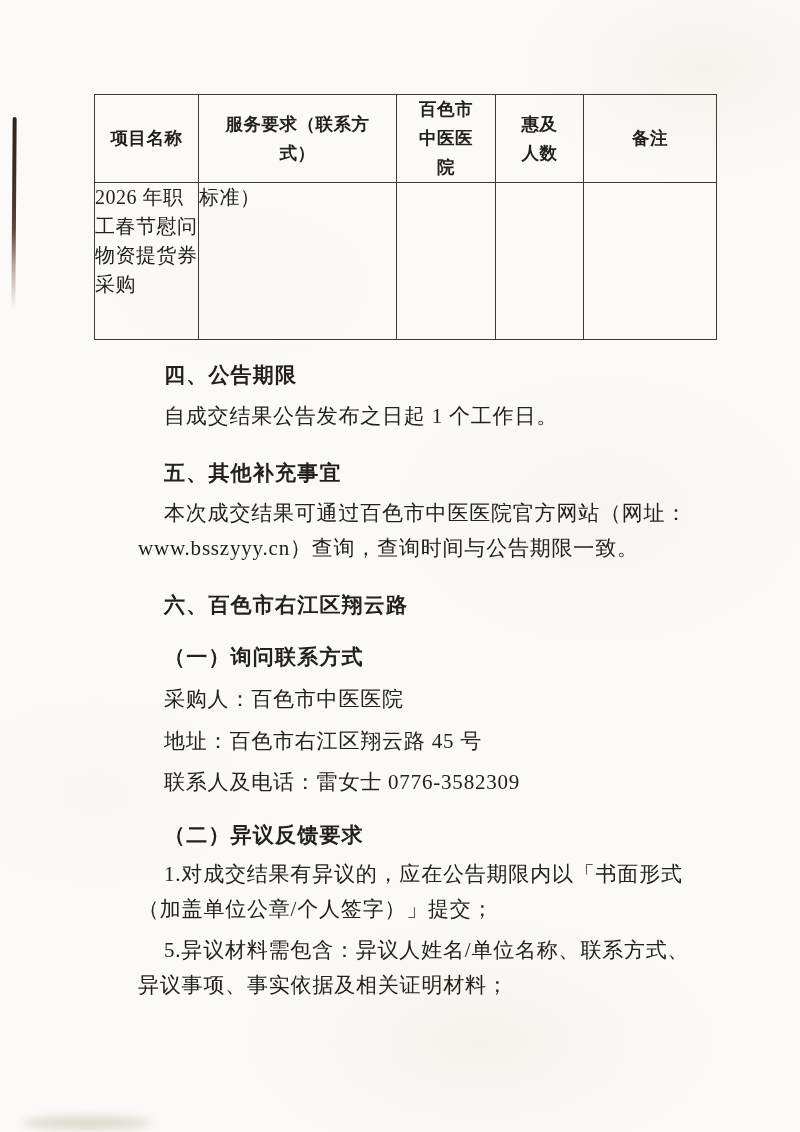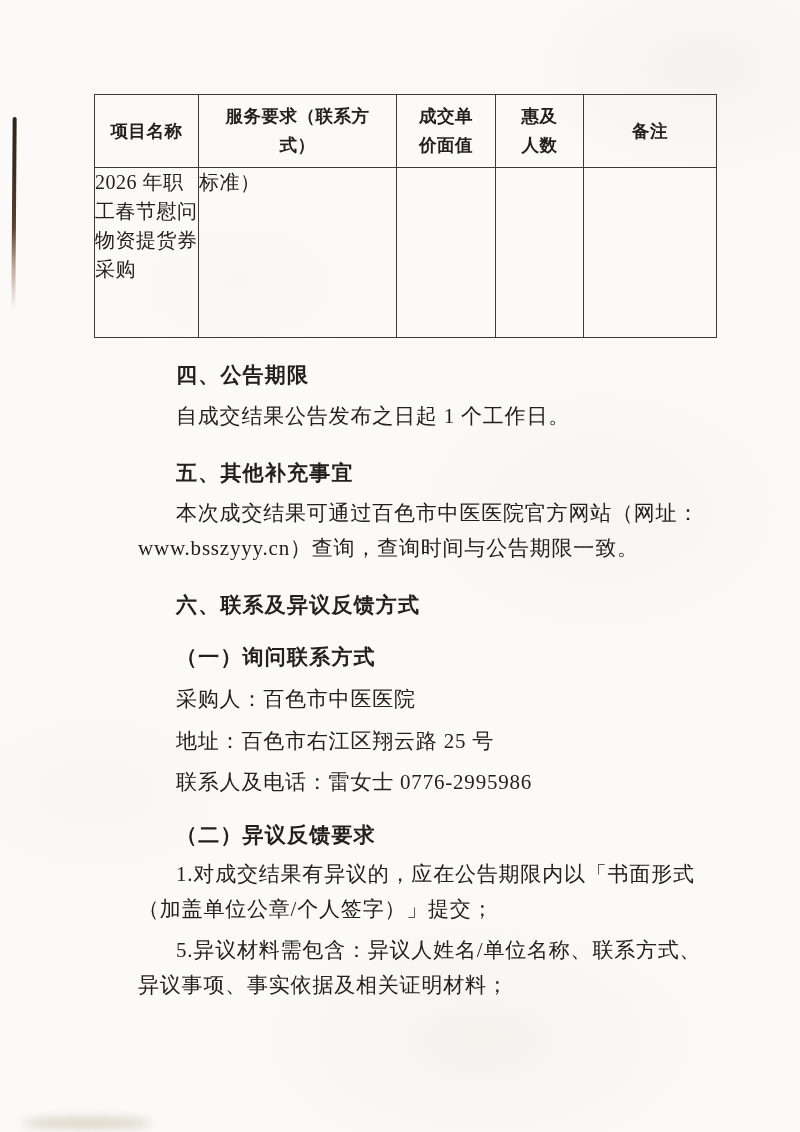--- a/index.html
+++ b/index.html
@@ -86,42 +86,42 @@
     white-space: nowrap;
     font-size: 21px;
     line-height: 26px;
     letter-spacing: 0.8px;
   }
   .tline.heading {
     font-family: "Liberation Sans", "DejaVu Sans", sans-serif;
     font-weight: 700;
     letter-spacing: 1.2px;
   }
-  .x-indent { left: 176px; }
+  .x-indent { left: 164px; }
   .x-margin { left: 138px; }
 </style>
 </head>
 <body>
 
 <div class="edge-line"></div>
 <div class="smudge-bottom"></div>
 
 <table class="award">
   <colgroup>
     <col style="width:104px">
     <col style="width:198px">
     <col style="width:99px">
     <col style="width:88px">
     <col style="width:133px">
   </colgroup>
   <thead>
     <tr class="hdr">
       <th><span class="hw">项目名称</span></th>
       <th><span class="hw hw-service">服务要求（联系方式）</span></th>
-      <th><span class="hw hw-price">成交单价面值</span></th>
+      <th><span class="hw hw-price">百色市中医医院</span></th>
       <th><span class="hw hw-bene">惠及人数</span></th>
       <th><span class="hw">备注</span></th>
     </tr>
   </thead>
   <tbody>
     <tr class="row">
       <td class="c-project">2026 年职工春节慰问物资提货券采购</td>
       <td class="c-service">标准）</td>
       <td></td>
       <td></td>
@@ -130,24 +130,24 @@
   </tbody>
 </table>
 
 <div class="tline heading x-indent" style="top:362px">四、公告期限</div>
 <div class="tline x-indent" style="top:403px">自成交结果公告发布之日起 1 个工作日。</div>
 
 <div class="tline heading x-indent" style="top:460px">五、其他补充事宜</div>
 <div class="tline x-indent" style="top:500px">本次成交结果可通过百色市中医医院官方网站（网址：</div>
 <div class="tline x-margin" style="top:535px">www.bsszyyy.cn）查询，查询时间与公告期限一致。</div>
 
-<div class="tline heading x-indent" style="top:592px">六、联系及异议反馈方式</div>
+<div class="tline heading x-indent" style="top:592px">六、百色市右江区翔云路</div>
 
 <div class="tline heading x-indent" style="top:644px">（一）询问联系方式</div>
 <div class="tline x-indent" style="top:686px">采购人：百色市中医医院</div>
-<div class="tline x-indent" style="top:728px">地址：百色市右江区翔云路 25 号</div>
-<div class="tline x-indent" style="top:769px">联系人及电话：雷女士 0776-2995986</div>
+<div class="tline x-indent" style="top:728px">地址：百色市右江区翔云路 45 号</div>
+<div class="tline x-indent" style="top:769px">联系人及电话：雷女士 0776-3582309</div>
 
 <div class="tline heading x-indent" style="top:822px">（二）异议反馈要求</div>
 <div class="tline x-indent" style="top:861px">1.对成交结果有异议的，应在公告期限内以「书面形式</div>
 <div class="tline x-margin" style="top:896px">（加盖单位公章/个人签字）」提交；</div>
 <div class="tline x-indent" style="top:937px">5.异议材料需包含：异议人姓名/单位名称、联系方式、</div>
 <div class="tline x-margin" style="top:972px">异议事项、事实依据及相关证明材料；</div>
 
 </body></html>

